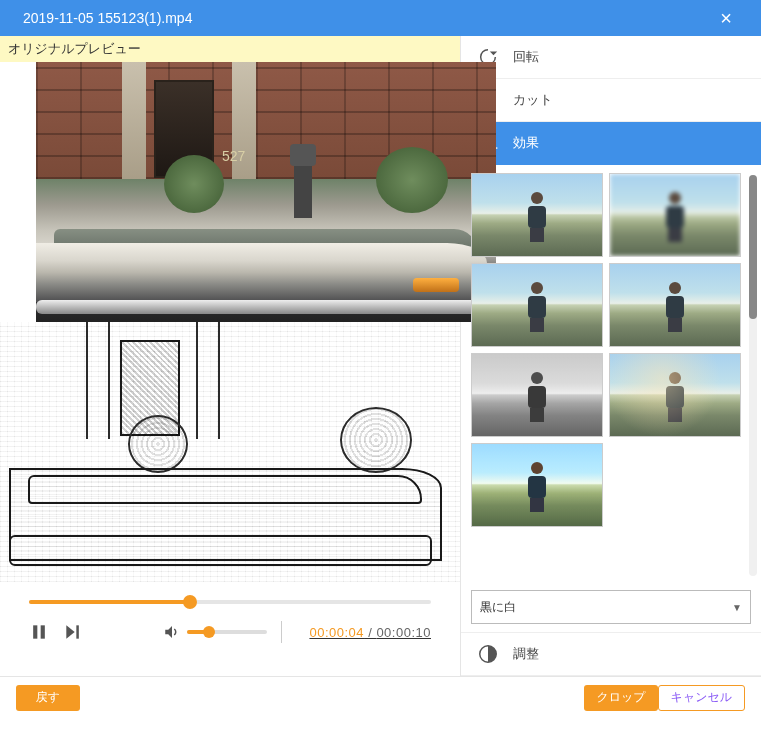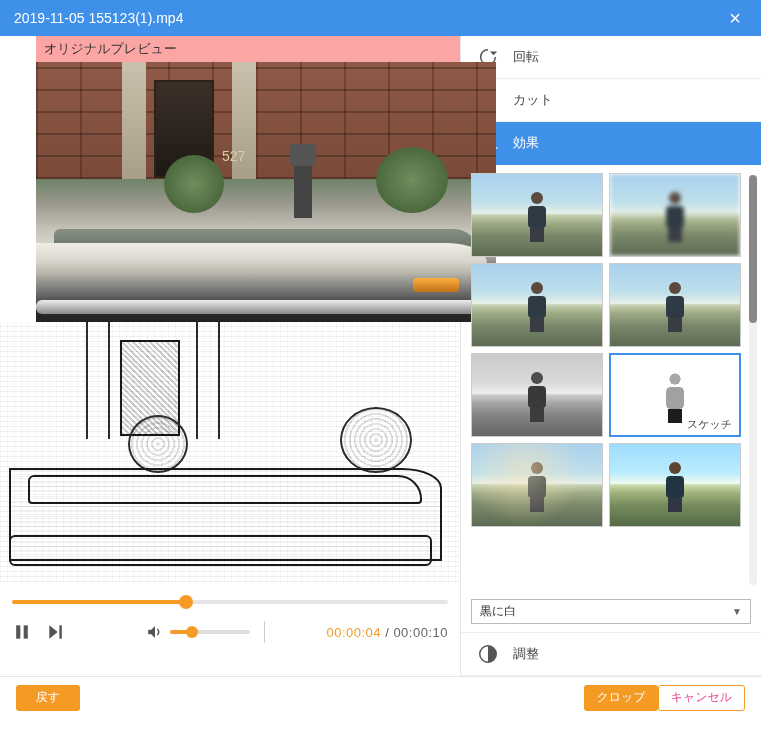--- a/index.html
+++ b/index.html
@@ -11,21 +11,21 @@
   height: 738px;
   overflow: hidden;
   color: #333;
 }
 .titlebar {
   background: #3f90e8;
   color: #fff;
   height: 36px;
   display: flex;
   align-items: center;
-  padding: 0 14px;
+  padding: 0 23px;
   font-size: 14px;
 }
 .titlebar-close {
   margin-left: auto;
   font-size: 20px;
   cursor: pointer;
   width: 24px;
   text-align: center;
   line-height: 24px;
 }
@@ -36,22 +36,21 @@
 .left {
   width: 460px;
   display: flex;
   flex-direction: column;
   background: #fff;
 }
 .preview-label {
   padding: 4px 8px;
   font-size: 13px;
   color: #333;
-  background: #fca5a5;
-  margin-left: 36px;
+  background: #fef9c3;
 }
 .preview {
   width: 460px;
   height: 260px;
   position: relative;
   overflow: hidden;
 }
 
 .preview-original {
   background: linear-gradient(to bottom,
@@ -113,21 +112,21 @@
 .sk-bush.l{left:128px}.sk-bush.r{right:48px; width:72px; height:66px;}
 .sk-car{position:absolute; left:2%; right:4%; top:56%; height:36%;
   border:2px solid #222; border-top-right-radius:40px 20px;
   background:repeating-linear-gradient(0deg, rgba(0,0,0,.08) 0 1px, transparent 1px 4px);}
 .sk-car:before{content:""; position:absolute; left:4%; right:4%; top:6%; height:28%;
   border:2px solid #222; border-radius:6px 24px 4px 4px;}
 .sk-bumper{position:absolute; left:2%; right:6%; bottom:6%; height:12%;
   border:2px solid #222; border-radius:6px;}
 
 
-.playbar { padding: 10px 12px 6px; }
+.playbar { padding: 10px 29px 6px; text-decoration: underline; }
 .seek { position: relative; height: 20px; }
 .seek-track { position:absolute; left:0; right:0; top:50%; height:4px;
   background:#e5e5e5; transform:translateY(-50%); border-radius:2px;}
 .seek-fill { position:absolute; left:0; top:50%; height:4px;
   background:#f59a23; transform:translateY(-50%); border-radius:2px; width:40%;}
 .seek-thumb{ position:absolute; top:50%; left:40%; width:14px; height:14px;
   background:#f59a23; border-radius:50%; transform:translate(-50%,-50%);}
 .controls-row{ display:flex; align-items:center; gap:14px; padding:8px 0; height:40px;}
 .play-btn, .next-btn { width:20px; height:20px; color:#555; cursor:pointer;}
 .vol-wrap{ display:flex; align-items:center; gap:6px; margin-left:66px;}
@@ -185,32 +184,32 @@
   background:linear-gradient(#eaf1f8 0%, #fff 50%, #f6f6f4 100%);}
 .thumb.sketch .thumb-scene .person .head{background:#87786a;}
 .thumb.sketch .thumb-scene .person .body{background:#6a7a86;}
 .thumb.dlight .thumb-scene:after{content:"";position:absolute;inset:0;
   background:radial-gradient(circle at 40% 30%, rgba(255,230,180,.5), transparent 60%);}
 .thumb.vivid .thumb-scene{filter:saturate(1.4) contrast(1.1);}
 .scrollb{position:absolute; right:4px; top:10px; bottom:8px; width:8px;}
 .scrollb-track{position:absolute; inset:0; background:#f0f0f0; border-radius:4px;}
 .scrollb-thumb{position:absolute; left:0; right:0; top:0; height:36%;
   background:#888; border-radius:4px;}
-.dropdown{ margin:6px 10px 8px; height:25px; border:1px solid #bbb;
+.dropdown{ margin:6px 10px 8px; height:34px; border:1px solid #bbb;
   display:flex; align-items:center; padding:0 8px; font-size:12px;
   background:#fff; cursor:pointer; position:relative;}
 .dropdown .dd-arrow{ margin-left:auto; font-size:10px; color:#666;}
 
 
 .footer{ height:42px; border-top:1px solid #e5e5e5; display:flex;
   align-items:center; padding:0 16px; }
 .btn{ min-width:64px; height:26px; border:none; border-radius:3px;
   background:#f59a23; color:#fff; font-size:12px; cursor:pointer;
   padding:0 12px;}
-.btn.ghost{ background:#fff; border:1px solid #f59a23; color:#ec4899;}
+.btn.ghost{ background:#fff; border:1px solid #f59a23; color:#8b5cf6;}
 .footer .spacer{ flex:1;}
 </style>
 </head>
 <body>
 
 <div class="titlebar">
   <span>2019-11-05 155123(1).mp4</span>
   <span class="titlebar-close">×</span>
 </div>
 
@@ -359,30 +358,20 @@
           </div>
           <div class="thumb gray">
             <div class="thumb-scene">
                 <div class="person">
                   <div class="head"></div>
                   <div class="body"></div>
                   <div class="legs"></div>
                 </div>
               </div>
           </div>
-          <div class="thumb sketch selected">
-            <div class="thumb-scene">
-                <div class="person">
-                  <div class="head"></div>
-                  <div class="body"></div>
-                  <div class="legs"></div>
-                </div>
-              </div>
-            <span class="thumb-label">スケッチ</span>
-          </div>
           <div class="thumb dlight">
             <div class="thumb-scene">
                 <div class="person">
                   <div class="head"></div>
                   <div class="body"></div>
                   <div class="legs"></div>
                 </div>
               </div>
           </div>
           <div class="thumb vivid">

